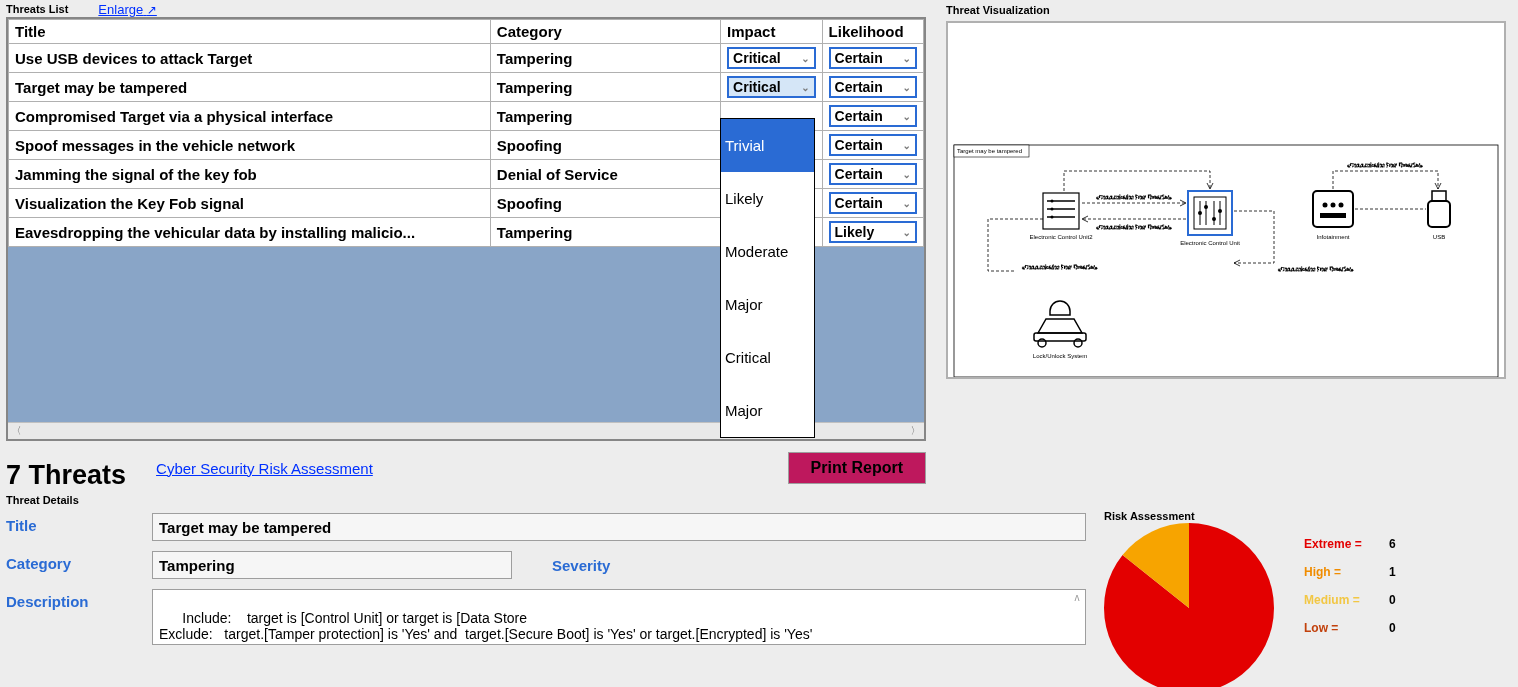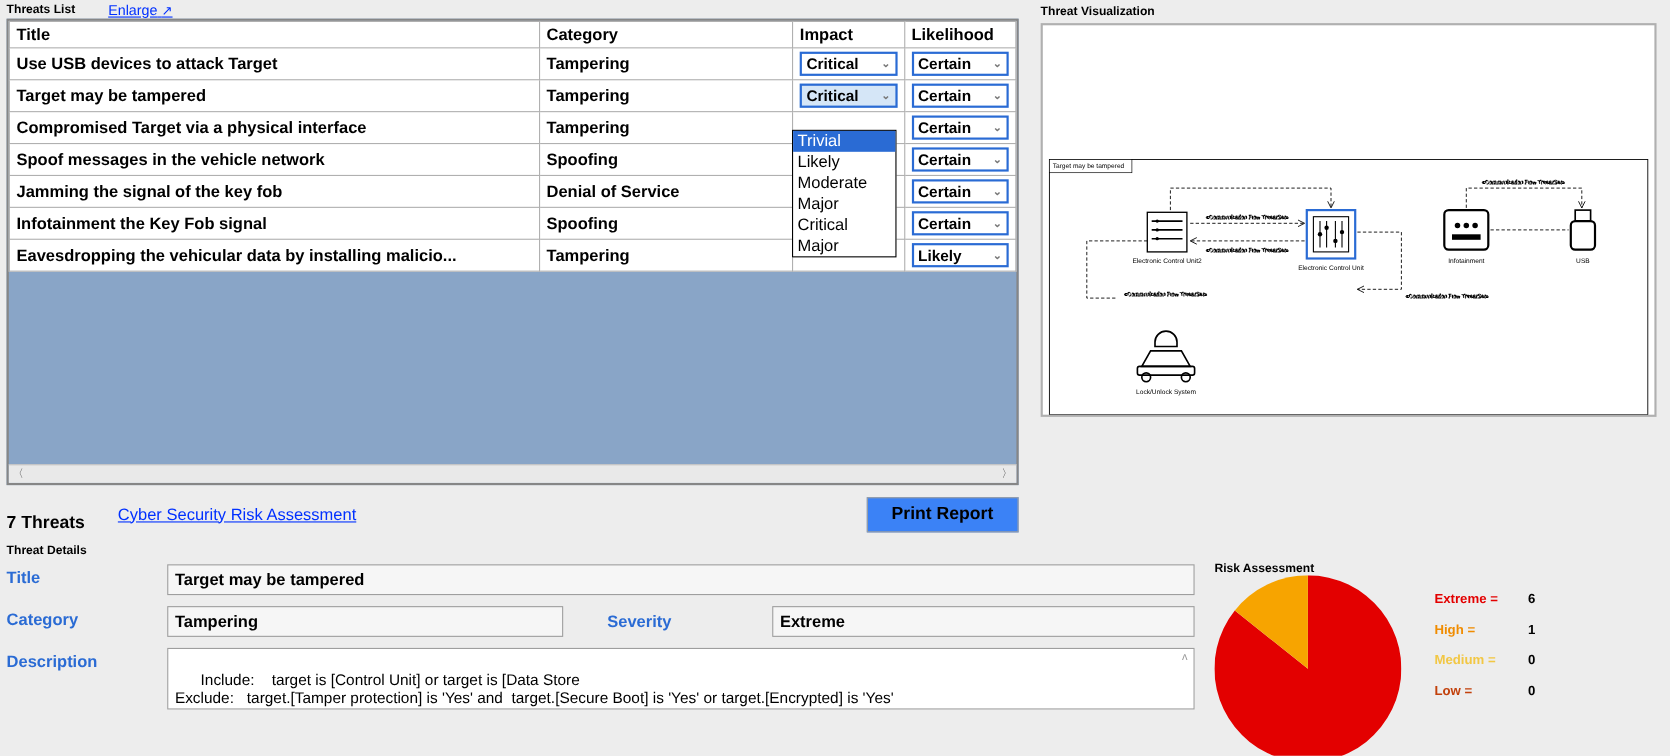--- a/index.html
+++ b/index.html
@@ -81,21 +81,21 @@
     position: absolute;
     left: 712px;
     top: 99px;
     width: 95px;
     background: #fff;
     border: 1px solid #000;
     z-index: 10;
     font-size: 15px;
     font-weight: normal;
   }
-  .dropdown .opt { padding: 1px 4px; cursor: pointer; }
+  .dropdown .opt { padding: 18px 4px; cursor: pointer; }
   .dropdown .opt.sel { background: #2a6bd4; color: #fff; }
 
   
   .hscroll {
     position: absolute;
     bottom: 0; left: 0; right: 0;
     height: 17px;
     background: #e9e9e9;
     display: flex;
     justify-content: space-between;
@@ -110,27 +110,27 @@
   }
 
   
   .below-row {
     display: flex;
     align-items: center;
     gap: 30px;
     margin-top: 10px;
     height: 34px;
   }
-  .count-label { font-size: 16px; font-weight: bold; margin-top: 15px; }
+  .count-label { font-size: 27px; font-weight: bold; margin-top: 15px; }
   .print-btn {
     margin-left: auto;
     font-size: 16px;
     font-weight: bold;
     padding: 6px 22px;
-    background: #3b82f6;
+    background: #be185d;
     border: 1px solid #9e9e9e;
     cursor: pointer;
   }
 
   
   #viz-panel { left: 946px; top: 2px; width: 560px; }
   .viz-box {
     border: 2px solid #b0b0b0;
     background: #fff;
     height: 358px;
@@ -268,21 +268,21 @@
             <td class="bold">Denial of Service</td>
             <td class="nopad"></td>
             <td class="nopad">
               <div class="combo">
                 <span>Certain</span>
                 <span class="chev">⌄</span>
               </div>
             </td>
           </tr>
           <tr>
-            <td class="bold">Infotainment the Key Fob signal</td>
+            <td class="bold">Visualization the Key Fob signal</td>
             <td class="bold">Spoofing</td>
             <td class="nopad"></td>
             <td class="nopad">
               <div class="combo">
                 <span>Certain</span>
                 <span class="chev">⌄</span>
               </div>
             </td>
           </tr>
           <tr>
@@ -410,21 +410,20 @@
 <div id="details-panel" class="panel">
   <span class="panel-title">Threat Details</span>
   <div class="details-grid">
     <div class="field-label">Title</div>
     <div class="field-input" style="grid-column:2/4;">Target may be tampered</div>
 
     <div class="field-label">Category</div>
     <div class="row-cat" style="grid-column:2/4;">
       <div class="field-input">Tampering</div>
       <div class="field-label" style="padding-top:0;">Severity</div>
-      <div class="field-input">Extreme</div>
     </div>
 
     <div class="field-label">Description</div>
     <div class="desc-box" style="grid-column:2/4;">
       <span>Include:    target is [Control Unit] or target is [Data Store
 Exclude:   target.[Tamper protection] is 'Yes' and  target.[Secure Boot] is 'Yes' or target.[Encrypted] is 'Yes'</span>
       <span class="desc-scroll">ʌ</span>
     </div>
   </div>
 </div>

